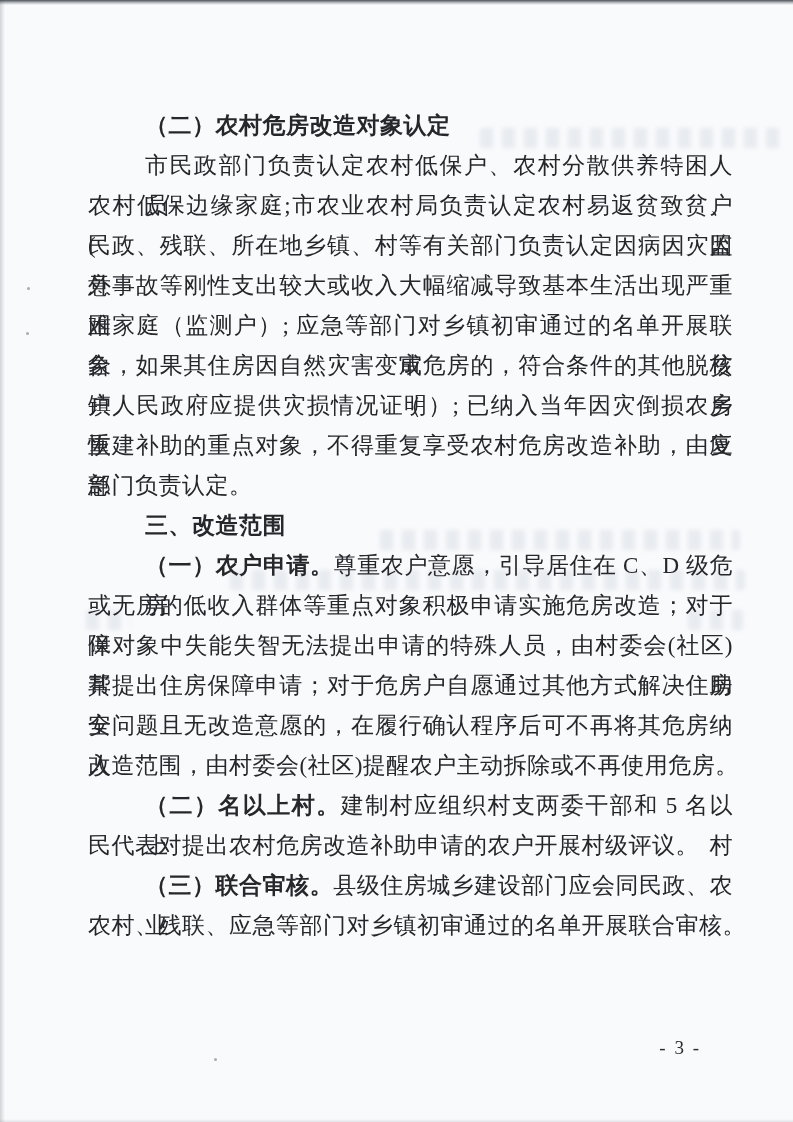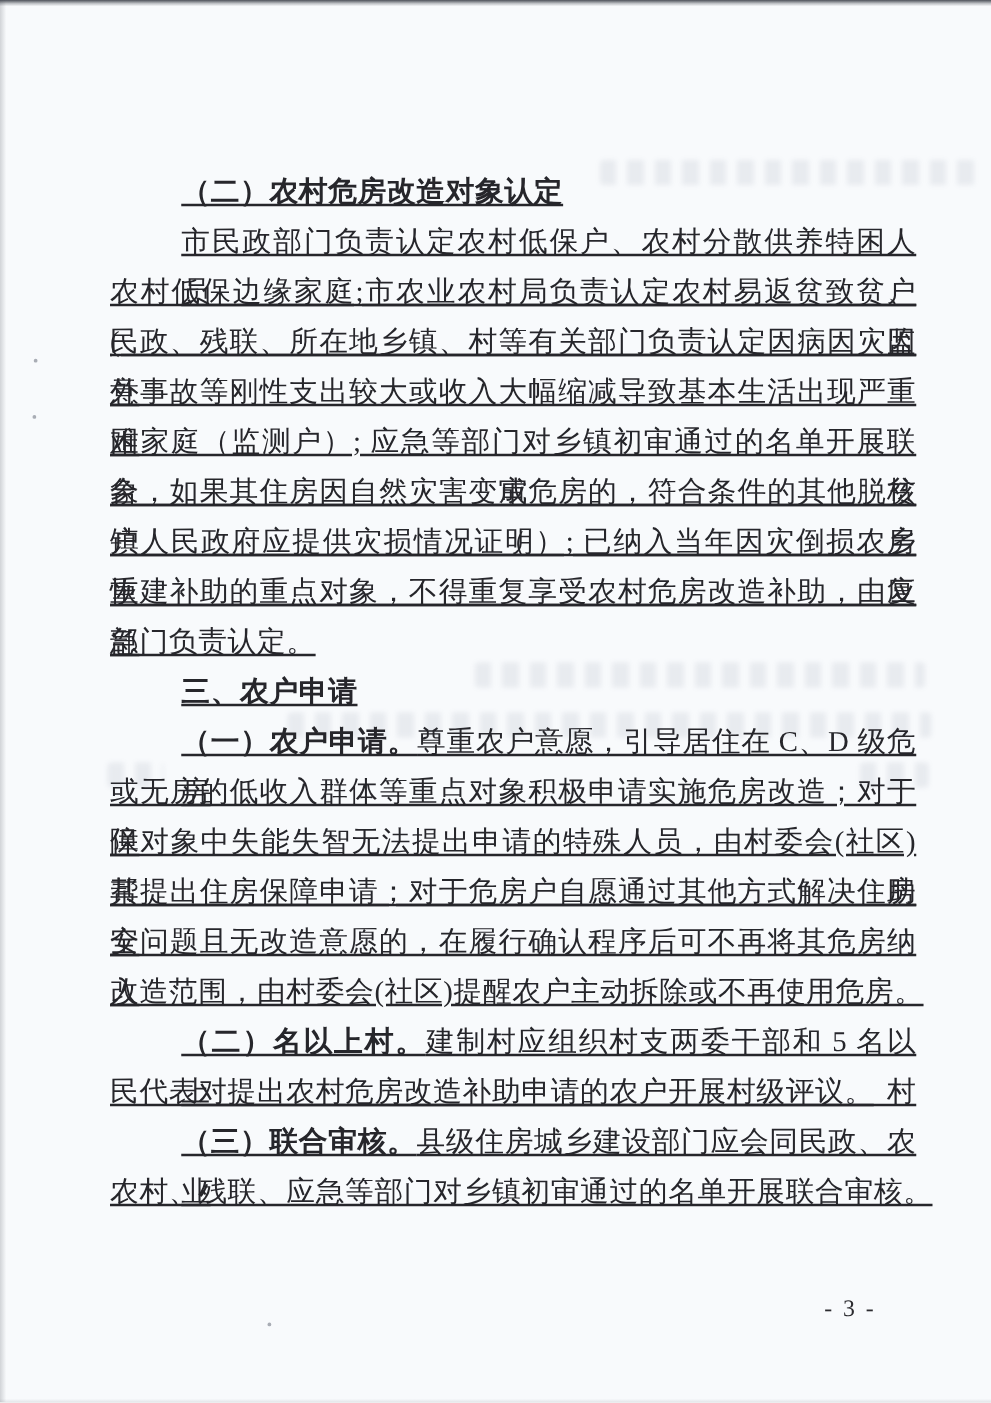--- a/index.html
+++ b/index.html
@@ -15,21 +15,21 @@
   
   .edge-top{position:absolute;top:0;left:0;right:0;height:5px;
     background:linear-gradient(180deg,#4e525a 0%,rgba(78,82,90,.35) 55%,rgba(78,82,90,0) 100%);}
   .edge-left{position:absolute;top:0;left:0;bottom:0;width:5px;
     background:linear-gradient(90deg,rgba(70,75,85,.22),rgba(70,75,85,0));}
   .edge-bottom{position:absolute;left:0;right:0;bottom:0;height:3px;
     background:linear-gradient(0deg,rgba(120,125,135,.18),rgba(120,125,135,0));}
 
   .content{
     position:absolute;
-    left:88px;top:134px;width:645px;text-decoration:underline;
+    left:88px;top:106px;width:645px;
   }
   .line{
     box-sizing:border-box;
     width:645px;height:40px;line-height:40px;
     font-size:23px;
     white-space:nowrap;
     letter-spacing:0.5px;
   }
   .line.justify{
     white-space:normal;
@@ -84,21 +84,21 @@
     <div class="line indent justify">市民政部门负责认定农村低保户、农村分散供养特困人员、</div>
     <div class="line justify">农村低保边缘家庭;市农业农村局负责认定农村易返贫致贫户(监</div>
     <div class="line justify">民政、残联、所在地乡镇、村等有关部门负责认定因病因灾因意</div>
     <div class="line justify">外事故等刚性支出较大或收入大幅缩减导致基本生活出现严重困</div>
     <div class="line justify">难家庭（监测户）; 应急等部门对乡镇初审通过的名单开展联合审核</div>
     <div class="line justify">象，如果其住房因自然灾害变成危房的，符合条件的其他脱贫户（乡</div>
     <div class="line justify">镇人民政府应提供灾损情况证明）; 已纳入当年因灾倒损农房恢复</div>
     <div class="line justify">重建补助的重点对象，不得重复享受农村危房改造补助，由应急</div>
     <div class="line">部门负责认定。</div>
 
-    <div class="line indent bold">三、农户申请</div>
+    <div class="line indent bold">三、改造范围</div>
 
     <div class="line indent justify"><span class="bold">（一）农户申请。</span><span>尊重农户意愿，引导居住在 C、D 级危房</span></div>
     <div class="line justify">或无房的低收入群体等重点对象积极申请实施危房改造；对于保</div>
     <div class="line justify">障对象中失能失智无法提出申请的特殊人员，由村委会(社区)帮助</div>
     <div class="line justify">其提出住房保障申请；对于危房户自愿通过其他方式解决住房安</div>
     <div class="line justify">全问题且无改造意愿的，在履行确认程序后可不再将其危房纳入</div>
     <div class="line">改造范围，由村委会(社区)提醒农户主动拆除或不再使用危房。</div>
 
     <div class="line indent justify"><span class="bold">（二）名以上村。</span><span>建制村应组织村支两委干部和 5 名以上村</span></div>
     <div class="line">民代表对提出农村危房改造补助申请的农户开展村级评议。</div>

